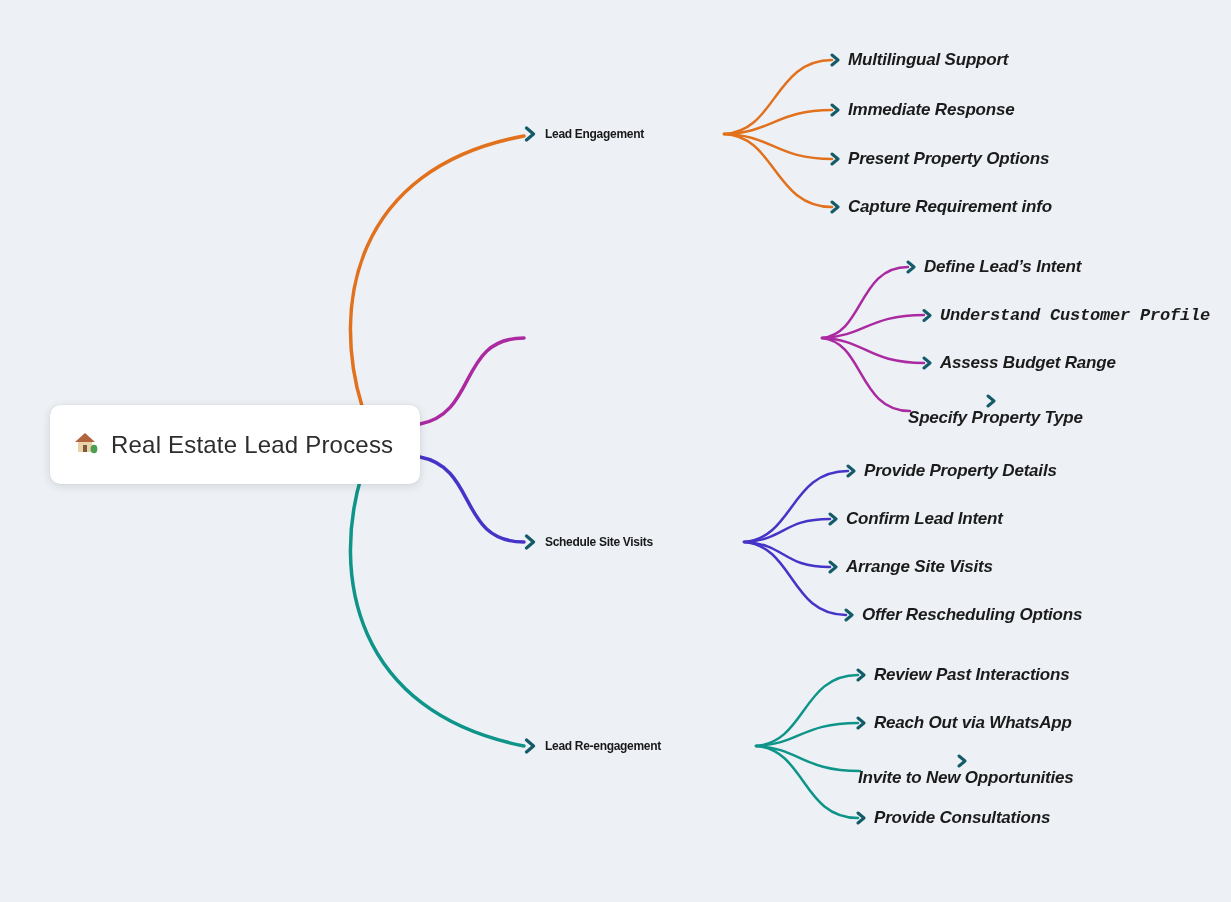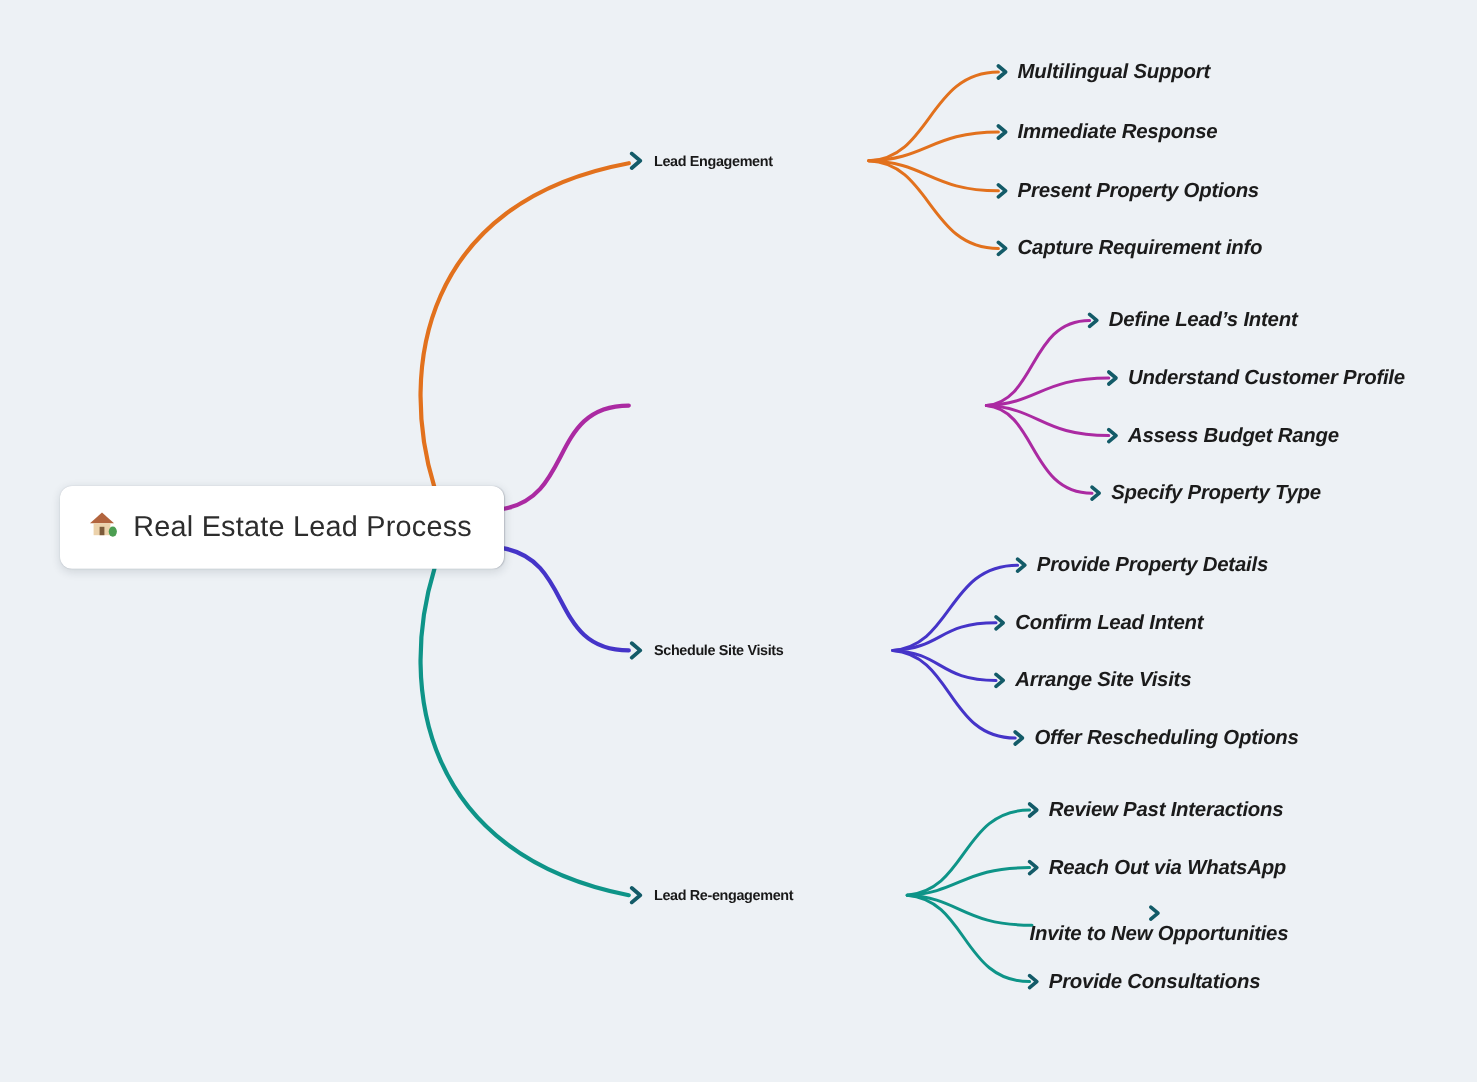--- a/index.html
+++ b/index.html
@@ -27,21 +27,21 @@
     stroke-linecap: round;
   }
   .main-link { stroke-width: 3.5; }
   .fan-link  { stroke-width: 2.5; }
 
   .root-node {
     position: absolute;
     left: 50px;
     top: 405px;
     width: 370px;
-    height: 69px;
+    height: 79px;
     background: #ffffff;
     border-radius: 10px;
     box-shadow: 0 2px 8px rgba(30,40,60,0.14), 0 0 1px rgba(30,40,60,0.2);
     display: flex;
     align-items: center;
     gap: 13px;
     padding-left: 22px;
     box-sizing: border-box;
     cursor: pointer;
   }
@@ -170,37 +170,37 @@
   </div>
 
   <div class="node-row child-row" style="left:906px; top:267px;">
     <span class="chev">
       <svg width="10" height="14" viewBox="0 0 10 14">
           <path d="M2 2 L8 7 L2 12" fill="none" stroke-width="3" stroke-linecap="round" stroke-linejoin="round" stroke="#135b68"></path>
         </svg>
     </span>
     <span class="child-label">Define Lead’s Intent</span>
   </div>
-  <div class="node-row child-row" style="left:922px; top:315px;">
+  <div class="node-row child-row" style="left:922px; top:315px;font-family:Liberation Mono, monospace;">
     <span class="chev">
       <svg width="10" height="14" viewBox="0 0 10 14">
           <path d="M2 2 L8 7 L2 12" fill="none" stroke-width="3" stroke-linecap="round" stroke-linejoin="round" stroke="#135b68"></path>
         </svg>
     </span>
     <span class="child-label">Understand Customer Profile</span>
   </div>
   <div class="node-row child-row" style="left:922px; top:363px;">
     <span class="chev">
       <svg width="10" height="14" viewBox="0 0 10 14">
           <path d="M2 2 L8 7 L2 12" fill="none" stroke-width="3" stroke-linecap="round" stroke-linejoin="round" stroke="#135b68"></path>
         </svg>
     </span>
     <span class="child-label">Assess Budget Range</span>
   </div>
-  <div class="node-row child-row" style="left:908px; top:411px;">
+  <div class="node-row child-row" style="left:908px; top:411px;flex-direction:column;">
     <span class="chev">
       <svg width="10" height="14" viewBox="0 0 10 14">
           <path d="M2 2 L8 7 L2 12" fill="none" stroke-width="3" stroke-linecap="round" stroke-linejoin="round" stroke="#135b68"></path>
         </svg>
     </span>
     <span class="child-label">Specify Property Type</span>
   </div>
 
   <div class="node-row branch-row" style="left:524px; top:542px;">
     <span class="chev">

